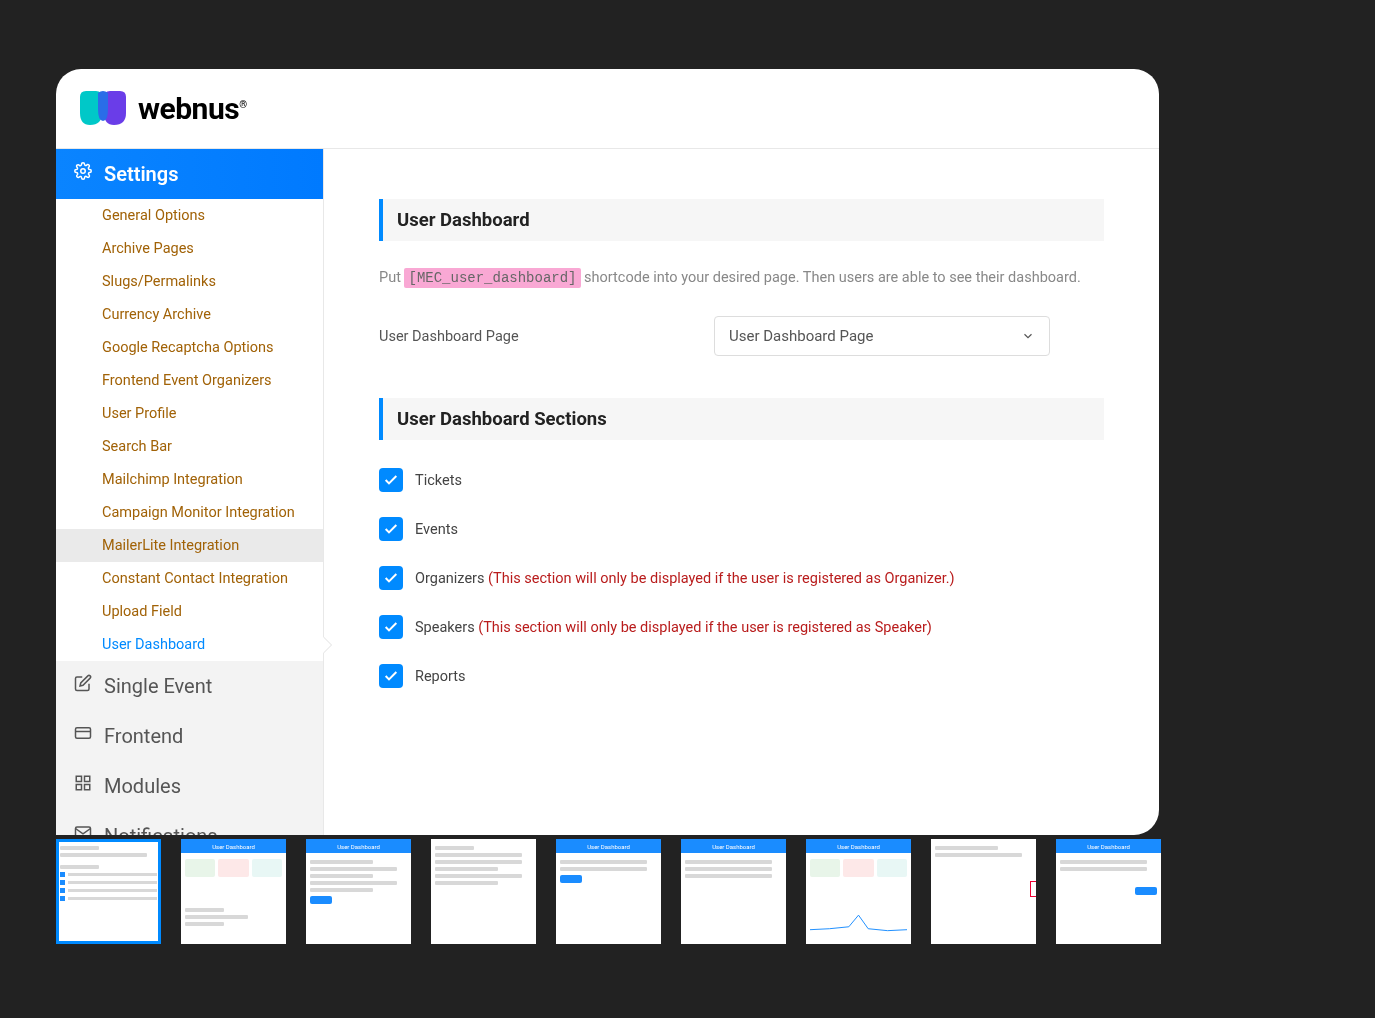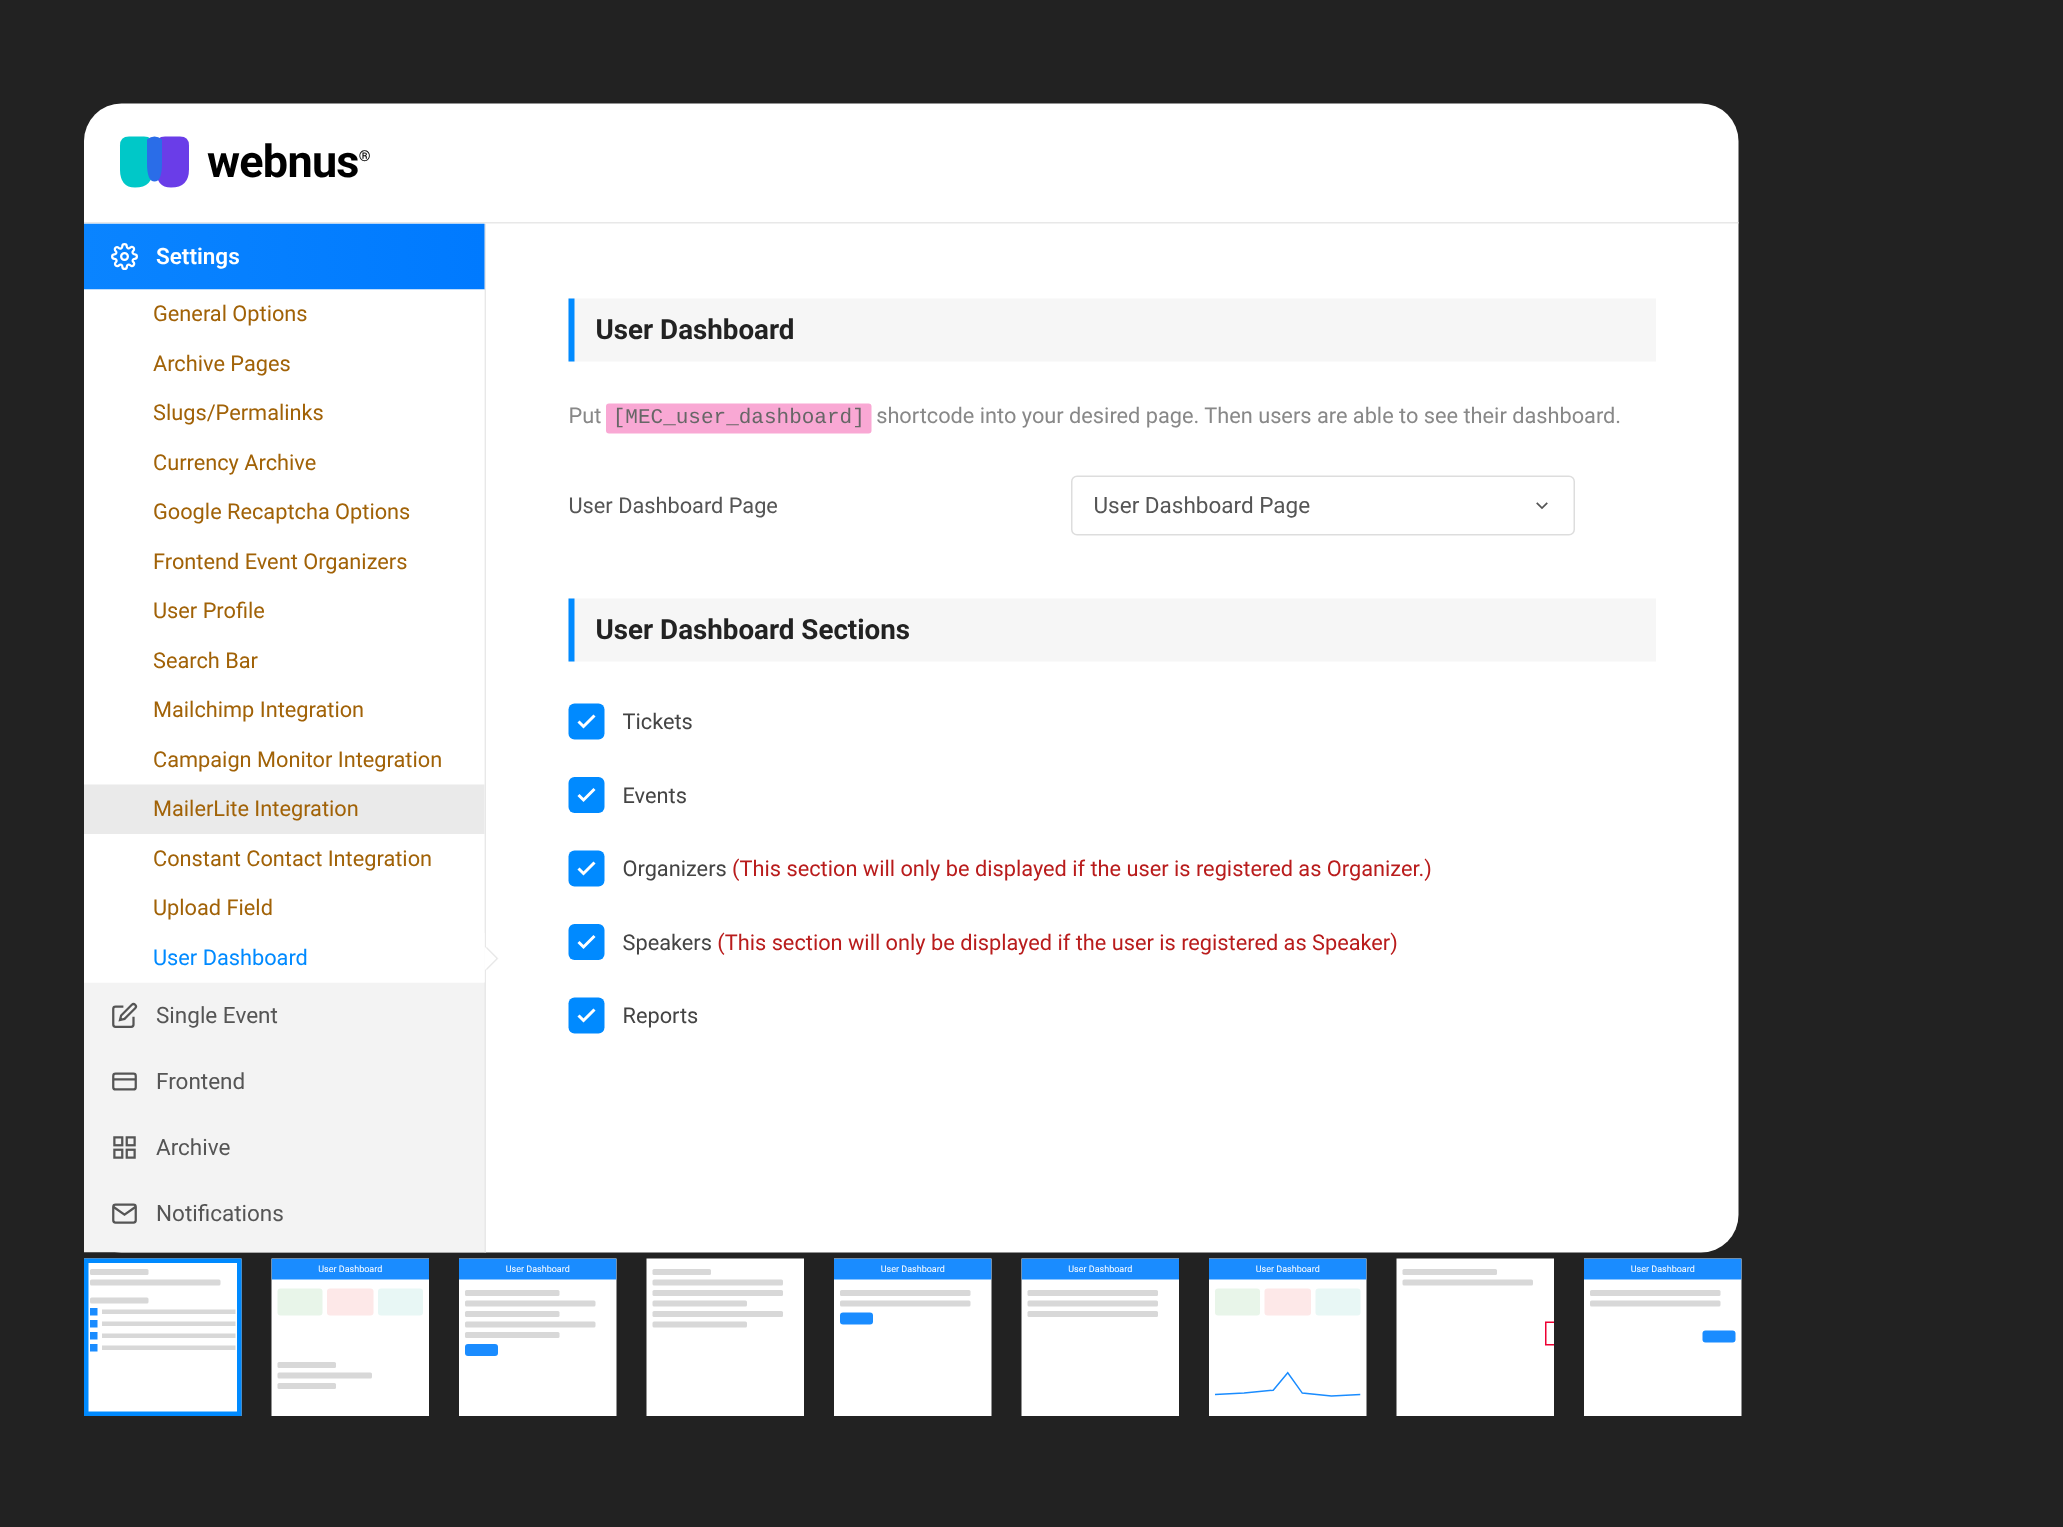--- a/index.html
+++ b/index.html
@@ -55,21 +55,21 @@
       border-right: 1px solid #e8e8e8;
       display: flex;
       flex-direction: column;
     }
     .sidebar-main-item {
       display: flex;
       align-items: flex-start;
       gap: 12px;
       padding: 13px 18px;
       color: #555;
-      font-size: 15px;
+      font-size: 20px;
       cursor: pointer;
     }
     .sidebar-main-item.active {
       background: linear-gradient(90deg, #0a84ff 0%, #007aff 100%);
       color: #fff;
       font-weight: 600;
     }
     .sidebar-icon { width: 18px; height: 18px; flex-shrink: 0; }
     .sidebar-sub-list {
       background: #fff;
@@ -280,21 +280,21 @@
         <span>Frontend</span>
       </div>
 
       <div class="sidebar-main-item">
         <svg class="sidebar-icon" viewBox="0 0 24 24" fill="none" stroke="currentColor" stroke-width="2">
           <rect x="3" y="3" width="7" height="7"></rect>
             <rect x="14" y="3" width="7" height="7"></rect>
           <rect x="3" y="14" width="7" height="7"></rect>
             <rect x="14" y="14" width="7" height="7"></rect>
         </svg>
-        <span>Archive</span>
+        <span>Modules</span>
       </div>
 
       <div class="sidebar-main-item">
         <svg class="sidebar-icon" viewBox="0 0 24 24" fill="none" stroke="currentColor" stroke-width="2">
           <rect x="2" y="4" width="20" height="16" rx="2"></rect>
           <polyline points="2,6 12,13 22,6"></polyline>
         </svg>
         <span>Notifications</span>
       </div>
 

